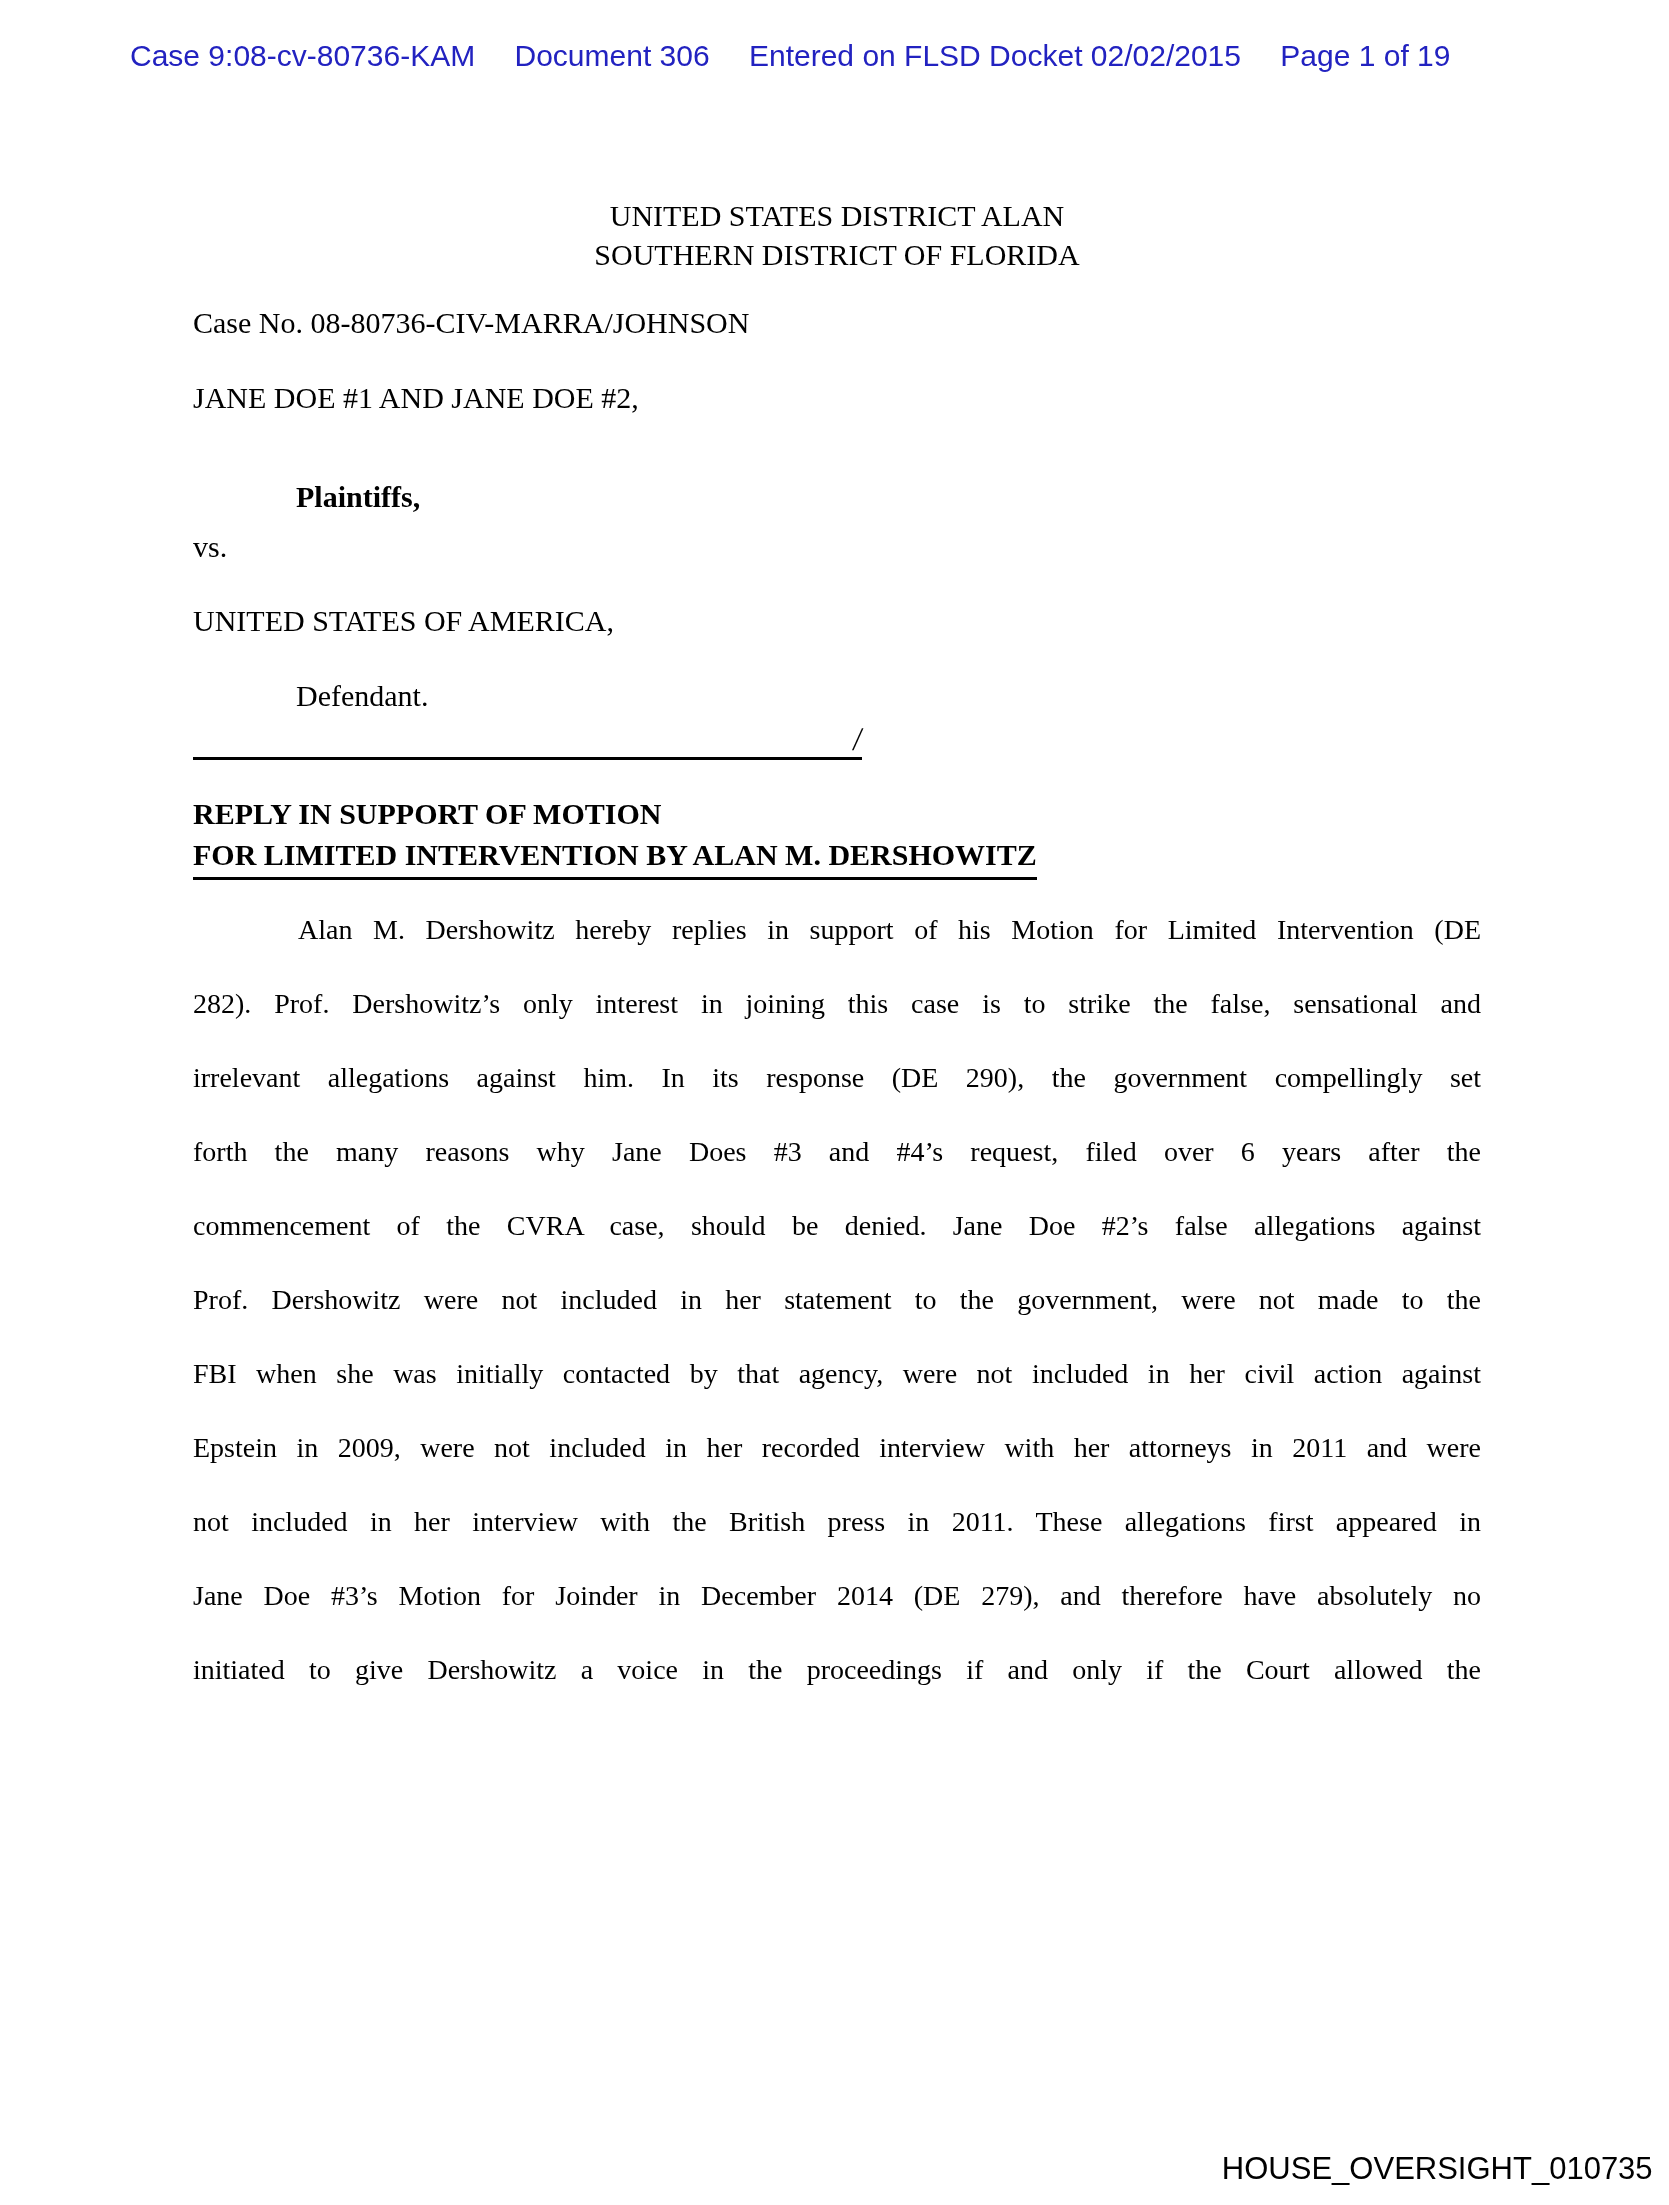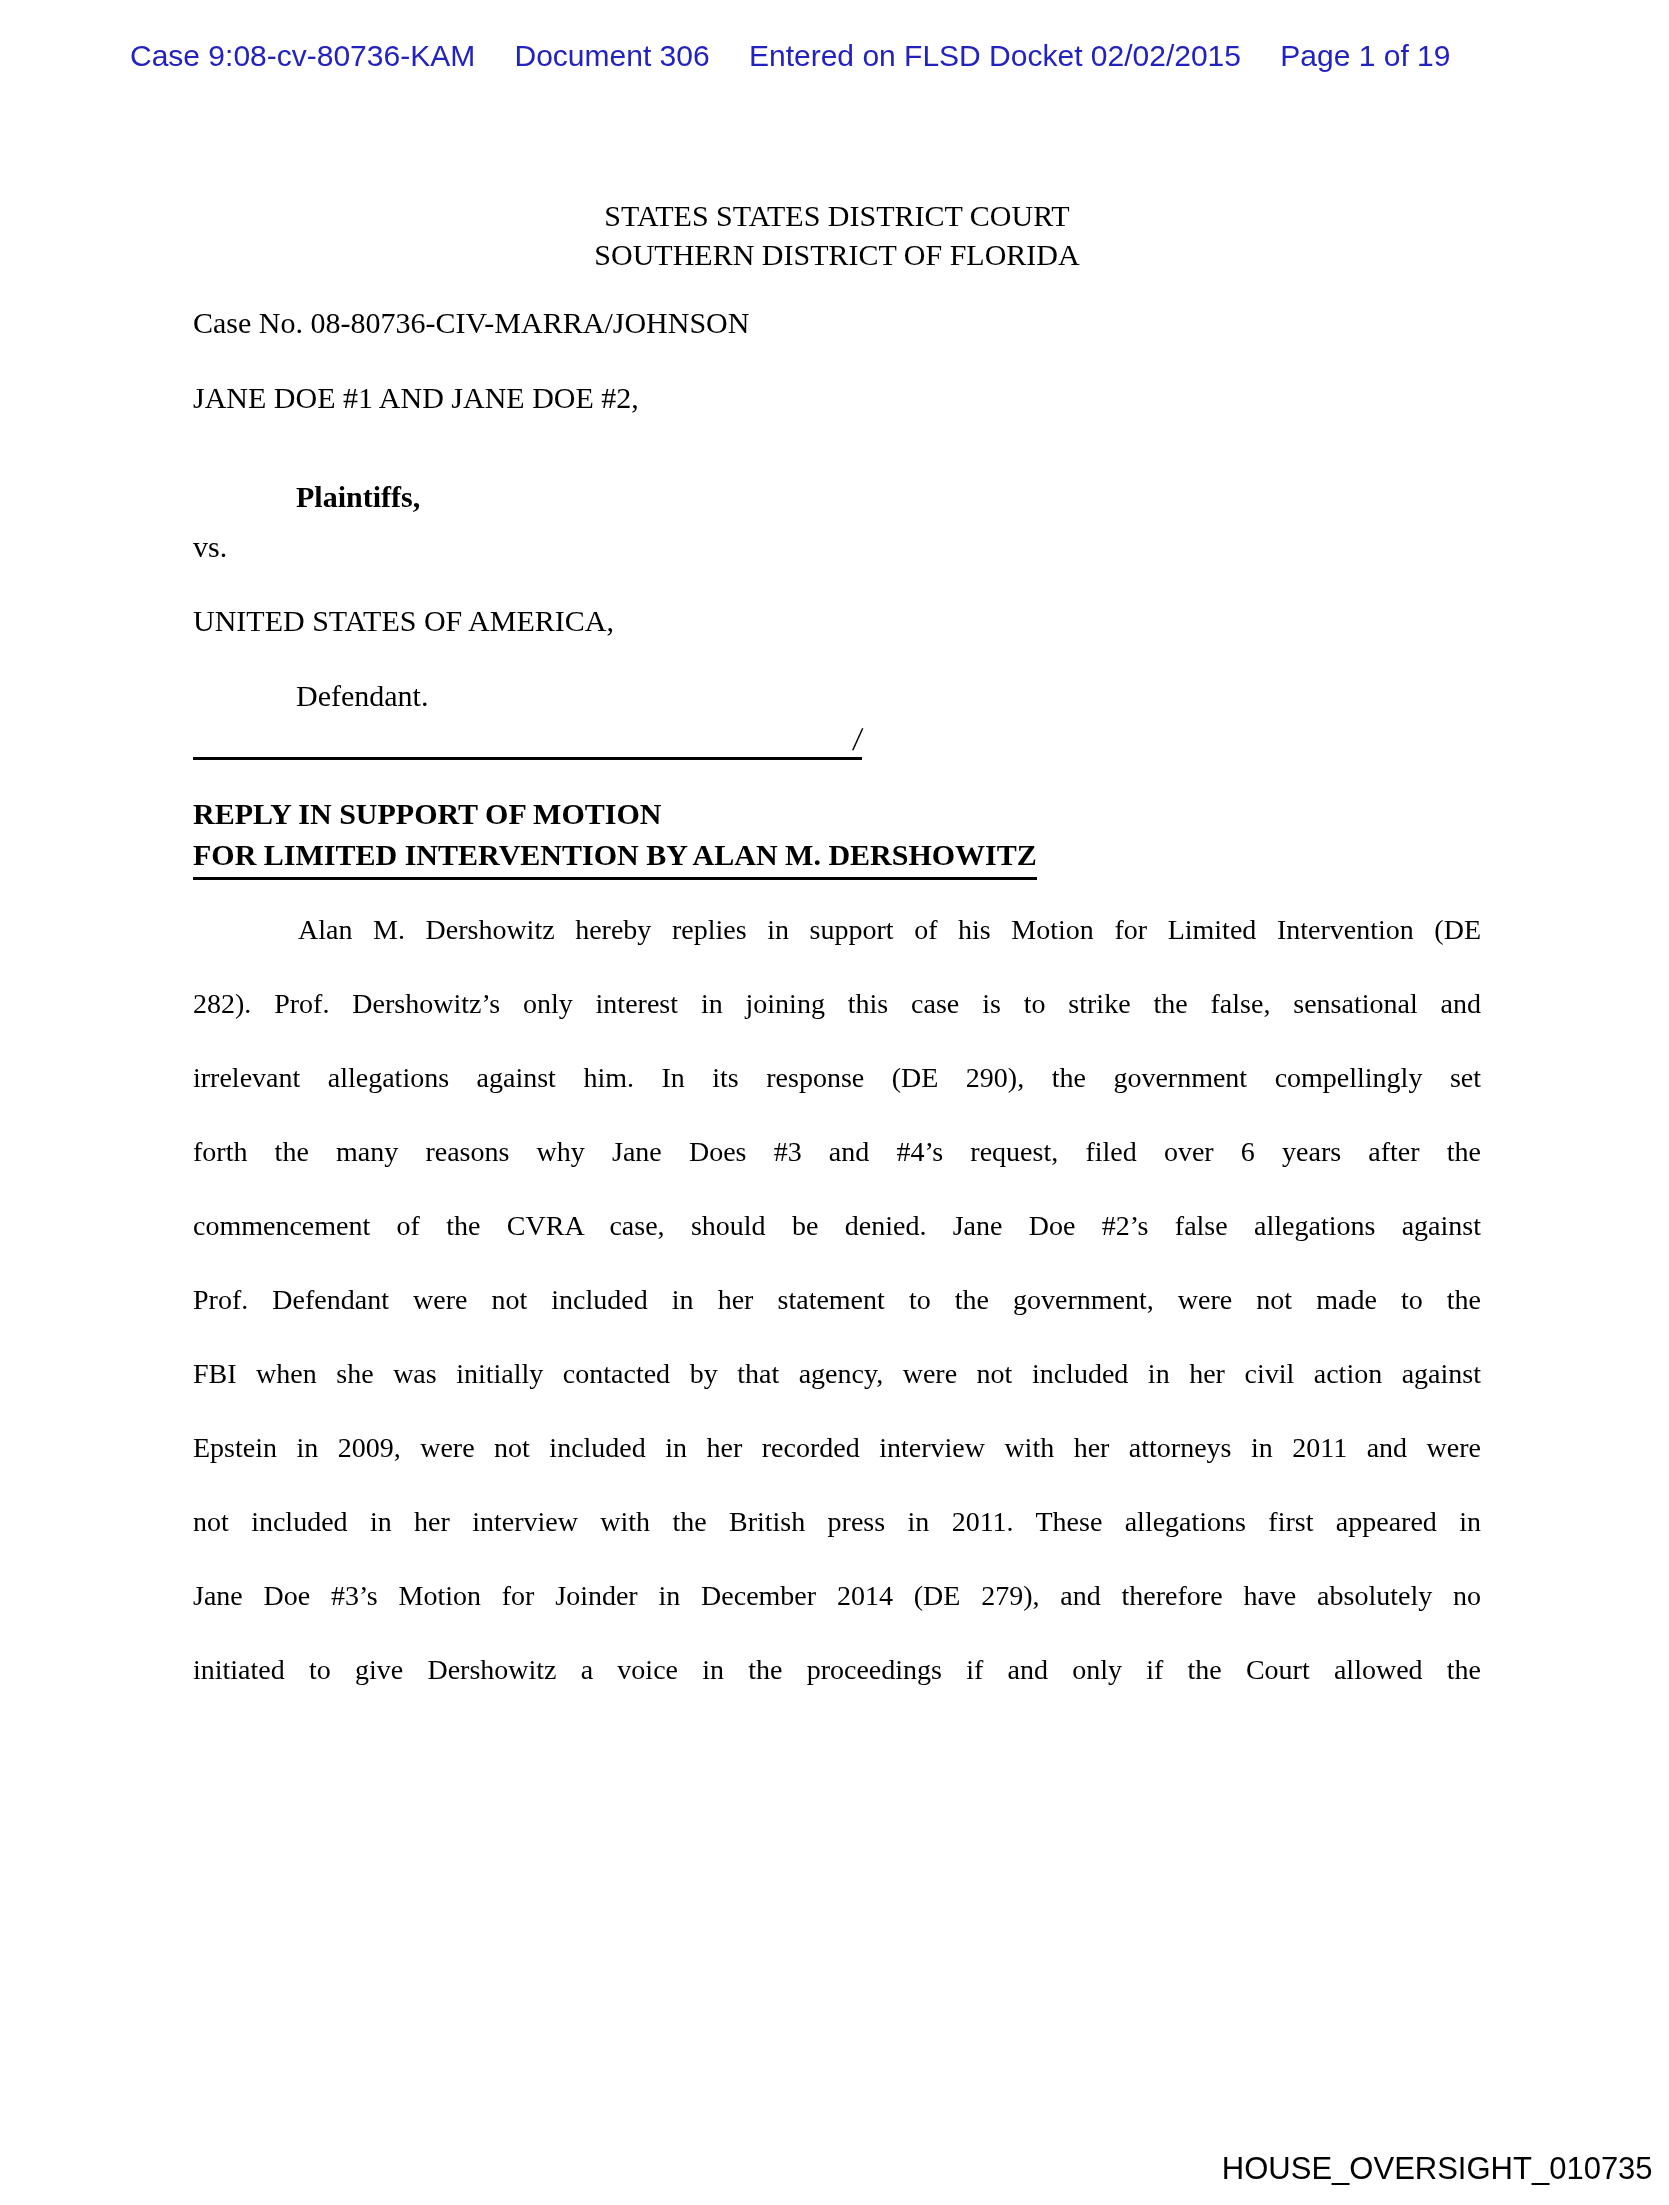--- a/index.html
+++ b/index.html
@@ -134,21 +134,21 @@
 <div class="page">
 
   <div class="pacer-header">
     <span>Case 9:08-cv-80736-KAM</span>
     <span>Document 306</span>
     <span>Entered on FLSD Docket 02/02/2015</span>
     <span>Page 1 of 19</span>
   </div>
 
   <div class="court-heading">
-    <div>STATES STATES DISTRICT COURT</div>
+    <div>UNITED STATES DISTRICT ALAN</div>
     <div>SOUTHERN DISTRICT OF FLORIDA</div>
   </div>
 
   <div class="case-no-line">Case No. 08-80736-CIV-MARRA/JOHNSON</div>
 
   <div class="caption-line cap-plaintiff-names">JANE DOE #1 AND JANE DOE #2,</div>
   <div class="caption-line caption-indent cap-plaintiff-role">Plaintiffs,</div>
   <div class="caption-line cap-vs">vs.</div>
   <div class="caption-line cap-defendant-name">UNITED STATES OF AMERICA,</div>
   <div class="caption-line caption-indent cap-defendant-role">Defendant.</div>
@@ -159,21 +159,21 @@
     <div>REPLY IN SUPPORT OF MOTION</div>
     <div><span class="underlined">FOR LIMITED INTERVENTION BY ALAN M. DERSHOWITZ</span></div>
   </div>
 
   <div class="doc-body">
       <div class="body-line first">Alan M. Dershowitz hereby replies in support of his Motion for Limited Intervention (DE</div>
       <div class="body-line">282).  Prof. Dershowitz’s only interest in joining this case is to strike the false, sensational and</div>
       <div class="body-line">irrelevant allegations against him.  In its response (DE 290), the government compellingly set</div>
       <div class="body-line">forth the many reasons why Jane Does #3 and #4’s request, filed over 6 years after the</div>
       <div class="body-line">commencement of the CVRA case, should be denied.   Jane Doe #2’s false allegations against</div>
-      <div class="body-line">Prof. Defendant were not included in her statement to the government, were not made to the</div>
+      <div class="body-line">Prof. Dershowitz were not included in her statement to the government, were not made to the</div>
       <div class="body-line">FBI when she was initially contacted by that agency, were not included in her civil action against</div>
       <div class="body-line">Epstein in 2009, were not included in her recorded interview with her attorneys in 2011 and were</div>
       <div class="body-line">not included in her interview with the British press in 2011.  These allegations first appeared in</div>
       <div class="body-line">Jane Doe #3’s Motion for Joinder in December 2014 (DE 279), and therefore have absolutely no</div>
       <div class="body-line">initiated to give Dershowitz a voice in the proceedings if and only if the Court allowed the</div>
     </div>
 
   <div class="bates-stamp">HOUSE_OVERSIGHT_010735</div>
 
 </div>

